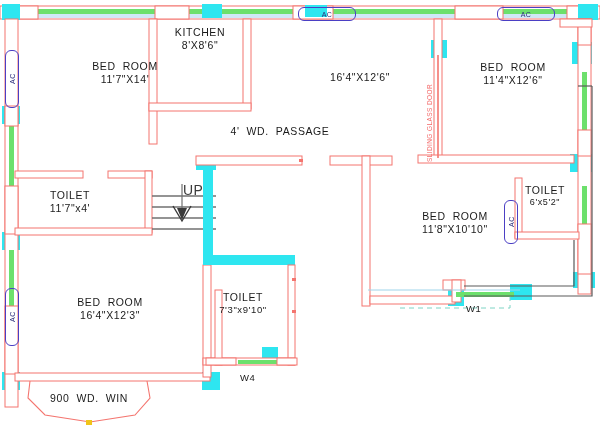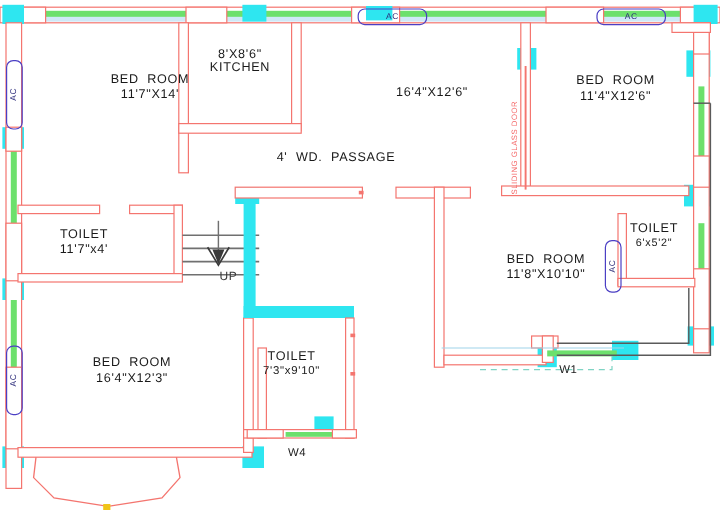--- a/index.html
+++ b/index.html
@@ -13,21 +13,21 @@
   .room-dim{font-size:10.5px;}
   .acbox{position:absolute;border:1px solid #4b3fc4;border-radius:6px;
          color:#2b2b7a;font-size:7px;display:flex;align-items:center;
          justify-content:center;letter-spacing:.5px;background:transparent;
          font-family:"Liberation Sans", sans-serif;}
   .acbox.vert{writing-mode:vertical-rl;transform:rotate(180deg);}
   .sgd{position:absolute;color:#f46a6a;font-size:6.5px;letter-spacing:.4px;
        writing-mode:vertical-rl;transform:rotate(180deg);
        font-family:"Liberation Sans", sans-serif;}
   .mark{position:absolute;color:#1a1a1a;font-size:9.5px;letter-spacing:.5px;}
-  .up{position:absolute;color:#3a3a3a;font-size:10px;letter-spacing:.5px;margin-top:43px;}
+  .up{position:absolute;color:#3a3a3a;font-size:14px;letter-spacing:.5px;}
 </style>
 </head>
 <body>
 
 <div id="plan">
 
   <svg width="600" height="428" viewBox="0 0 600 428">
 
     <g>
       <rect x="0" y="6" width="600" height="13" fill="#ffffff" stroke="#f4756f" stroke-width="1"></rect>
@@ -178,21 +178,21 @@
       <rect x="299" y="159" width="4" height="3" fill="#f4756f"></rect>
       <rect x="292" y="278" width="4" height="3" fill="#f4756f"></rect>
       <rect x="292" y="310" width="4" height="3" fill="#f4756f"></rect>
     </g>
 
   </svg>
 
   <div class="lbl room-name" style="left:70px;top:60px;width:110px;">BED  ROOM</div>
   <div class="lbl room-dim" style="left:70px;top:73px;width:110px;">11'7"X14'</div>
 
-  <div class="lbl room-name" style="left:150px;top:26px;width:100px;margin-top:24px;">KITCHEN</div>
+  <div class="lbl room-name" style="left:150px;top:26px;width:100px;">KITCHEN</div>
   <div class="lbl room-dim" style="left:150px;top:39px;width:100px;">8'X8'6"</div>
 
   <div class="lbl room-dim" style="left:300px;top:71px;width:120px;">16'4"X12'6"</div>
 
   <div class="lbl room-name" style="left:458px;top:61px;width:110px;">BED  ROOM</div>
   <div class="lbl room-dim" style="left:458px;top:74px;width:110px;">11'4"X12'6"</div>
 
   <div class="lbl room-name" style="left:20px;top:189px;width:100px;">TOILET</div>
   <div class="lbl room-dim" style="left:20px;top:202px;width:100px;">11'7"x4'</div>
 
@@ -207,20 +207,21 @@
 
   <div class="lbl room-name" style="left:198px;top:291px;width:90px;">TOILET</div>
   <div class="lbl room-dim" style="left:198px;top:304px;width:90px;font-size:9.5px;">7'3"x9'10"</div>
 
   <div class="lbl room-name" style="left:200px;top:125px;width:160px;text-align:center;">4'  WD.  PASSAGE</div>
 
   <div class="up" style="left:183px;top:182px;">UP</div>
 
   <div class="sgd" style="left:426px;top:76px;height:86px;">SLIDING GLASS DOOR</div>
 
+  <div class="lbl" style="left:28px;top:392px;width:122px;font-size:10.5px;">900  WD.  WIN</div>
 
   <div class="mark" style="left:240px;top:372px;width:36px;">W4</div>
 
   <div class="mark" style="left:466px;top:303px;width:36px;text-align:left;">W1</div>
 
   <div class="acbox vert" style="left:5px;top:50px;width:12px;height:56px;">AC</div>
   <div class="acbox" style="left:298px;top:7px;width:56px;height:12px;">AC</div>
   <div class="acbox" style="left:497px;top:7px;width:56px;height:12px;">AC</div>
   <div class="acbox vert" style="left:504px;top:200px;width:12px;height:42px;">AC</div>
   <div class="acbox vert" style="left:5px;top:288px;width:12px;height:56px;">AC</div>

